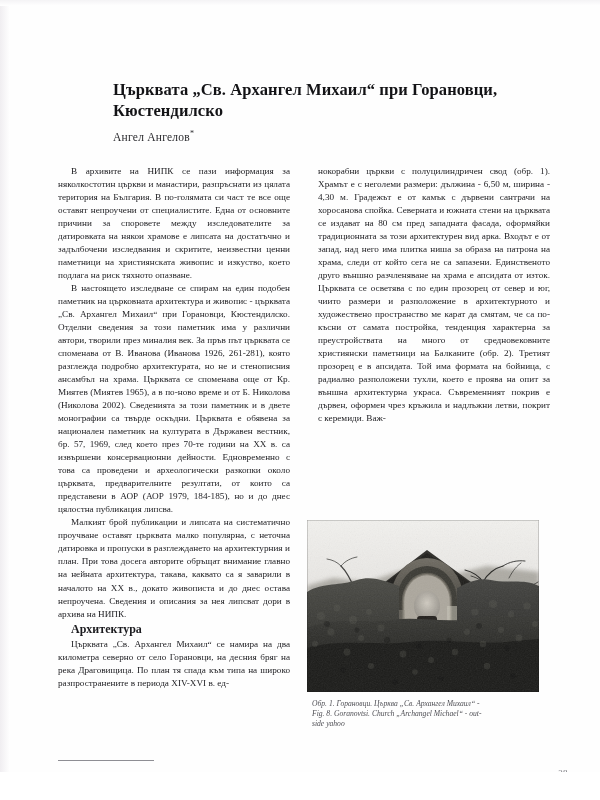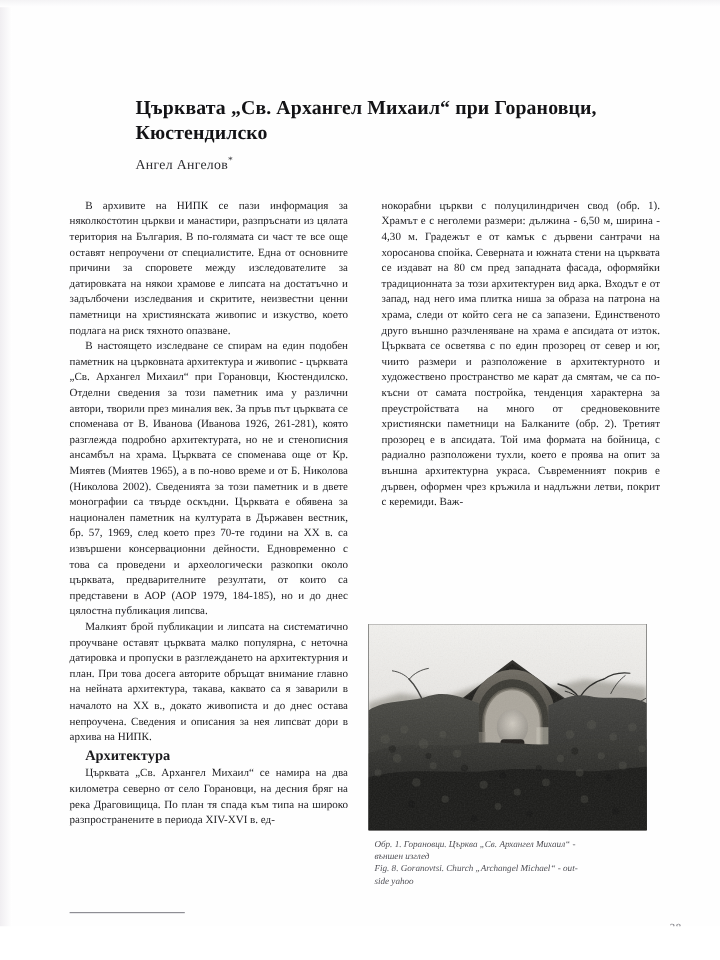--- a/index.html
+++ b/index.html
@@ -288,21 +288,20 @@
           <circle cx="88" cy="162" r="2.8"></circle>
       </g>
 
       <rect x="0" y="0" width="232" height="172" filter="url(#grain)" fill="none" opacity="0.5"></rect>
       <rect x="0" y="0" width="232" height="172" fill="none" stroke="#111" stroke-width="1" opacity="0.35"></rect>
     </svg>
   </div>
 
   <div class="caption">
     <span class="cap-line">Обр. 1. Горановци. Църква „Св. Архангел Михаил“ -</span>
-    <span class="cap-line">външен изглед</span>
     <span class="cap-line">Fig. 8. Goranovtsi. Church „Archangel Michael“ - out-</span>
     <span class="cap-line">side yahoo</span>
   </div>
 
   <div class="footnote-rule"></div>
   <div class="footnote">* e-mail: lchidren@yahoo.com</div>
 
   <div class="page-number">28</div>
 
 </div>

